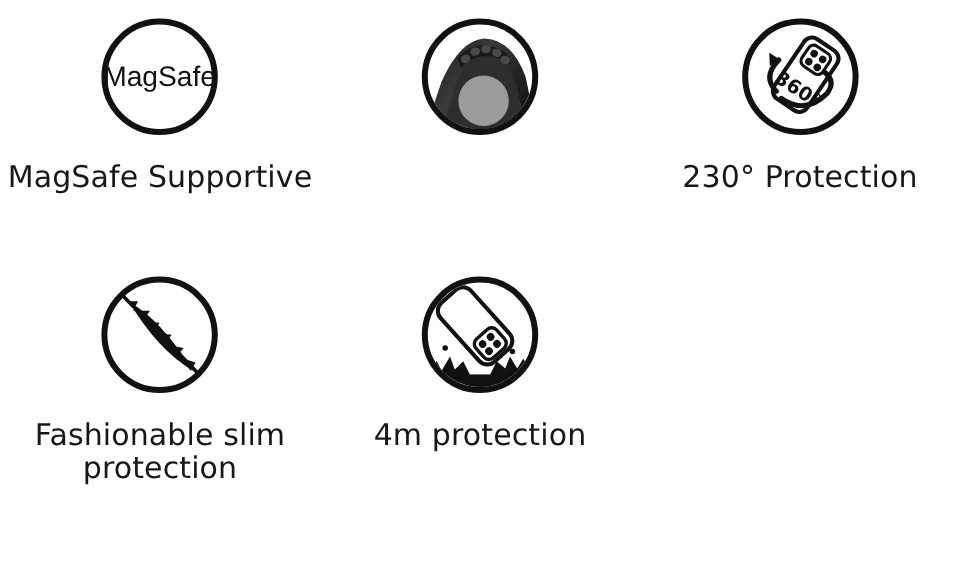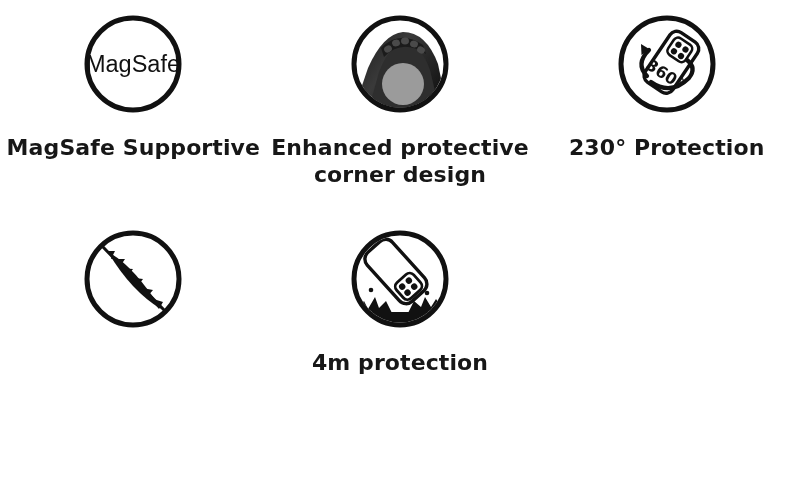--- a/index.html
+++ b/index.html
@@ -45,25 +45,25 @@
   .icon-badge svg {
     display: block;
     width: 104px;
     height: 104px;
     overflow: visible;
   }
 
   .feature-label {
     margin-top: 18px;
     text-align: center;
-    font-size: 22px;
+    font-size: 25px;
     line-height: 27px;
     letter-spacing: 0.1px;
     color: #171717;
-    font-weight: 700;
+    font-weight: 400;
     white-space: pre-line;
     font-family: "DejaVu Sans", "Liberation Sans", sans-serif;
   }
 
   .spacer-row { grid-column: 1 / -1; }
 </style>
 </head>
 <body>
 
 <div class="feature-grid">
@@ -105,22 +105,20 @@
             <ellipse cx="57" cy="29" rx="4" ry="3.4"></ellipse>
             <ellipse cx="66" cy="32" rx="4" ry="3.4" transform="rotate(14 66 32)"></ellipse>
             <ellipse cx="73" cy="38" rx="4" ry="3.4" transform="rotate(26 73 38)"></ellipse>
           </g>
 
           <circle cx="55" cy="72" r="21" fill="#9b9b9b"></circle>
         </g>
         <circle cx="52" cy="52" r="46" fill="none" stroke="#111111" stroke-width="5"></circle>
       </svg>
     </div>
-    <div class="feature-label">Enhanced protective
-corner design</div>
   </div>
 
   <div class="feature-cell">
     <div class="icon-badge">
       <svg viewBox="0 0 104 104" xmlns="http://www.w3.org/2000/svg">
         <circle cx="52" cy="52" r="46" fill="none" stroke="#111111" stroke-width="5"></circle>
 
         <g transform="rotate(34 56 50)">
           <rect x="40" y="20" width="33" height="60" rx="8" ry="8" fill="#ffffff" stroke="#111111" stroke-width="3.4"></rect>
           <rect x="46" y="25" width="21" height="20" rx="5" ry="5" fill="#ffffff" stroke="#111111" stroke-width="2.6"></rect>
@@ -150,20 +148,22 @@
                  L34 24 L30 32
                  L44 32 L38 41
                  L52 42 L46 50
                  L62 52 L56 60
                  L72 63 L66 70
                  L82 75 L78 82
                  Z" fill="#111111"></path>
         <path d="M27 25 Q52 38 80 82 Q50 64 27 25 Z" fill="#111111"></path>
       </svg>
     </div>
+    <div class="feature-label">Fashionable slim
+protection</div>
   </div>
 
 
   <div class="feature-cell">
     <div class="icon-badge">
       <svg viewBox="0 0 104 104" xmlns="http://www.w3.org/2000/svg">
         <defs>
           <clipPath id="clipDrop">
             <circle cx="52" cy="52" r="43.5"></circle>
           </clipPath>

